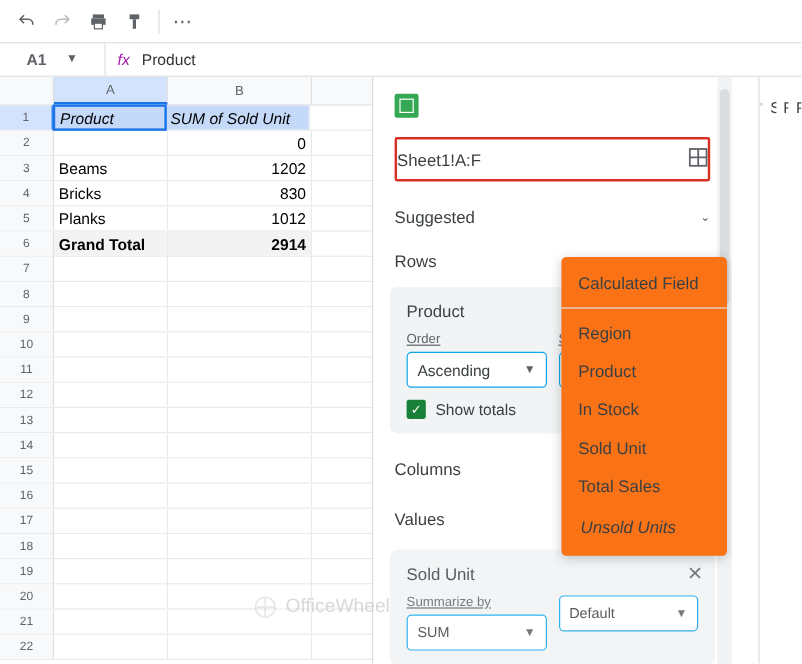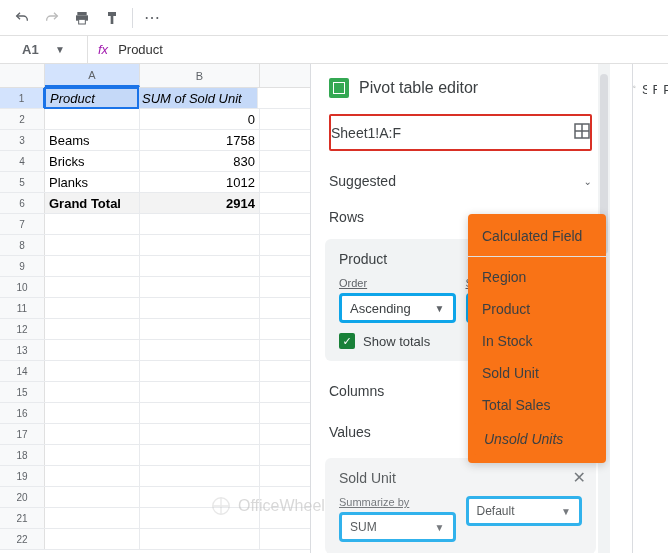--- a/index.html
+++ b/index.html
@@ -46,21 +46,21 @@
 .grid-icon { color:#5f6368; }
 
 .section-h { padding: 10px 18px; font-size: 14px; color: #3c4043; display: flex; justify-content: space-between; align-items: center; }
 .add-btn { color: #188038; border: 1px solid #dadce0; border-radius: 4px; padding: 4px 10px; font-size: 13px; cursor: pointer; background:#fff;}
 
 .card { margin: 4px 14px 12px 14px; background: #f1f3f4; border-radius: 6px; padding: 12px 14px; position: relative; }
 .card-title { font-size: 14px; color: #3c4043; margin-bottom: 10px; }
 .card-row { display: flex; gap: 10px; }
 .field-col { flex:1; }
 .field-lbl { font-size: 11px; color: #5f6368; margin-bottom: 4px; text-decoration: underline; }
-.select { background: #fff; border: 3px solid #0ea5e9; border-radius: 4px; height: 30px; display: flex; align-items: center; justify-content: space-between; padding: 0 8px; font-size: 13px; color: #3c4043; cursor: pointer; }
+.select { background: #fff; border: 1px solid #0ea5e9; border-radius: 4px; height: 30px; display: flex; align-items: center; justify-content: space-between; padding: 0 8px; font-size: 13px; color: #3c4043; cursor: pointer; }
 .select.sm{font-size:12px;}
 .chev { color: #5f6368; font-size: 10px; }
 .chk-row { display: flex; align-items: center; gap: 8px; margin-top: 10px; font-size: 13px; color: #3c4043; }
 .chk { width: 16px; height: 16px; background: #188038; border-radius: 2px; display: flex; align-items: center; justify-content: center; color: #fff; font-size: 11px; }
 .card-x { position:absolute; top:10px; right:10px; color:#5f6368; cursor:pointer; font-size:16px;}
 
 .popup { position: absolute; top: 150px; right: 4px; width: 138px; background: #f97316; border-radius: 4px; box-shadow: 0 2px 10px rgba(0,0,0,.2); padding: 6px 0; z-index: 50; font-size: 14px; color: #3c4043;}
 .popup-item { padding: 8px 14px; cursor: pointer; }
 .popup-sep { height:1px; background:#e0e0e0; margin: 4px 0;}
 .popup-hl { border: 2px solid #f97316; border-radius: 2px; margin: 2px 6px; padding: 6px 8px; font-style: italic;}
@@ -129,21 +129,21 @@
           <div class="cell cb hdr" style="justify-content:flex-start;">SUM of Sold Unit</div>
         </div>
       <div class="row">
           <div class="rh">2</div>
           <div class="cell ca"></div>
           <div class="cell cb">0</div>
         </div>
       <div class="row">
           <div class="rh">3</div>
           <div class="cell ca">Beams</div>
-          <div class="cell cb">1758</div>
+          <div class="cell cb">1202</div>
         </div>
       <div class="row">
           <div class="rh">4</div>
           <div class="cell ca">Bricks</div>
           <div class="cell cb">830</div>
         </div>
       <div class="row">
           <div class="rh">5</div>
           <div class="cell ca">Planks</div>
           <div class="cell cb">1012</div>
@@ -233,21 +233,20 @@
           <div class="cell ca"></div>
           <div class="cell cb"></div>
         </div>
     </div>
   </div>
 
   <div class="editor-panel">
     <div class="editor-main">
       <div class="ed-title">
         <span class="sheets-ico"></span>
-        <span>Pivot table editor</span>
       </div>
       <div class="range-box">
         <span>Sheet1!A:F</span>
         <span class="grid-icon"><svg width="16" height="16" viewBox="0 0 16 16" fill="none" stroke="#5f6368" stroke-width="1.5">
               <rect x="1" y="1" width="14" height="14"></rect>
               <line x1="1" y1="8" x2="15" y2="8"></line>
               <line x1="8" y1="1" x2="8" y2="15"></line>
             </svg></span>
       </div>
 

